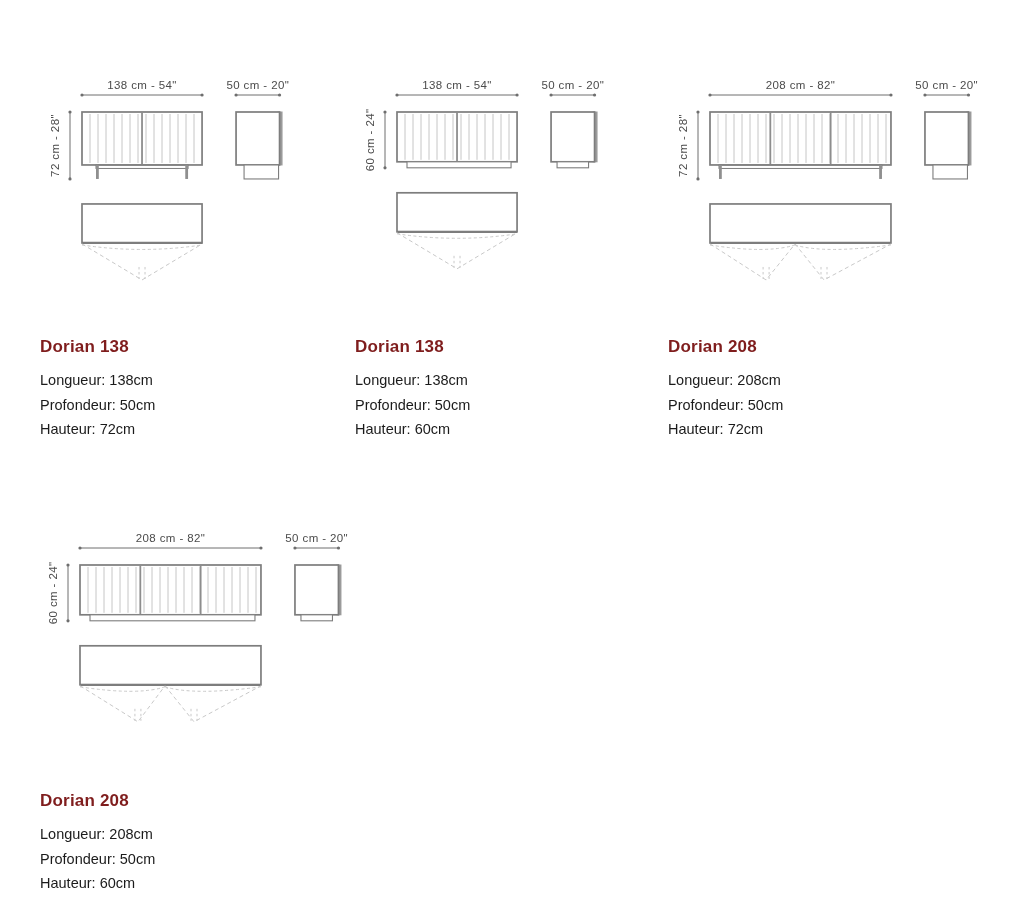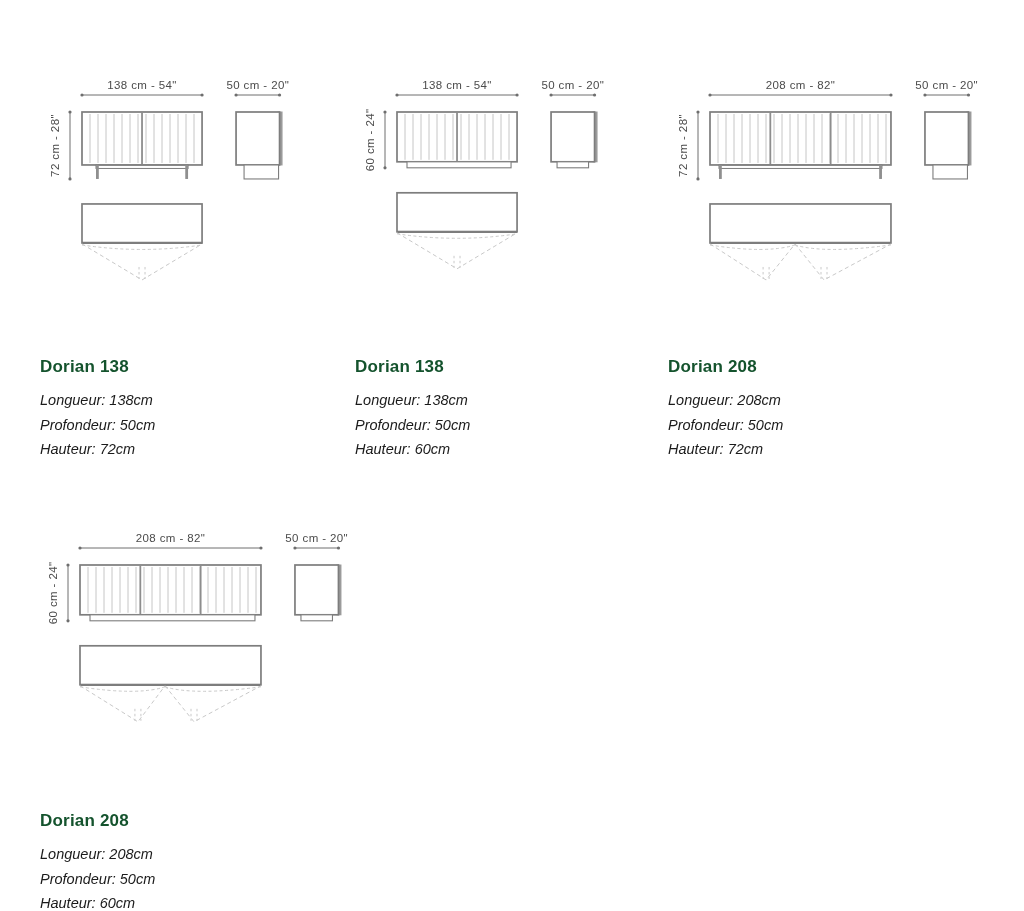--- a/index.html
+++ b/index.html
@@ -12,28 +12,26 @@
     font-family: "Liberation Sans", sans-serif;
     overflow: hidden;
   }
   .diagram-wrap { position: absolute; }
   .product-info { position: absolute; color: #1b1b1b; }
   .product-title {
     font-size: 17px;
     font-weight: 700;
     letter-spacing: 0.2px;
     margin-bottom: 11px;
-    color: #14532d;
-    margin-top: 20px;
+    color: #7f1d1d;
   }
   .spec-line {
     font-size: 14.5px;
     line-height: 24.5px;
     color: #1b1b1b;
-    font-style: italic;
   }
   svg text {
     font-family: "Liberation Sans", sans-serif;
     font-size: 11.5px;
     letter-spacing: 0.4px;
     fill: #4b4b4b;
   }
 </style>
 </head>
 <body>

